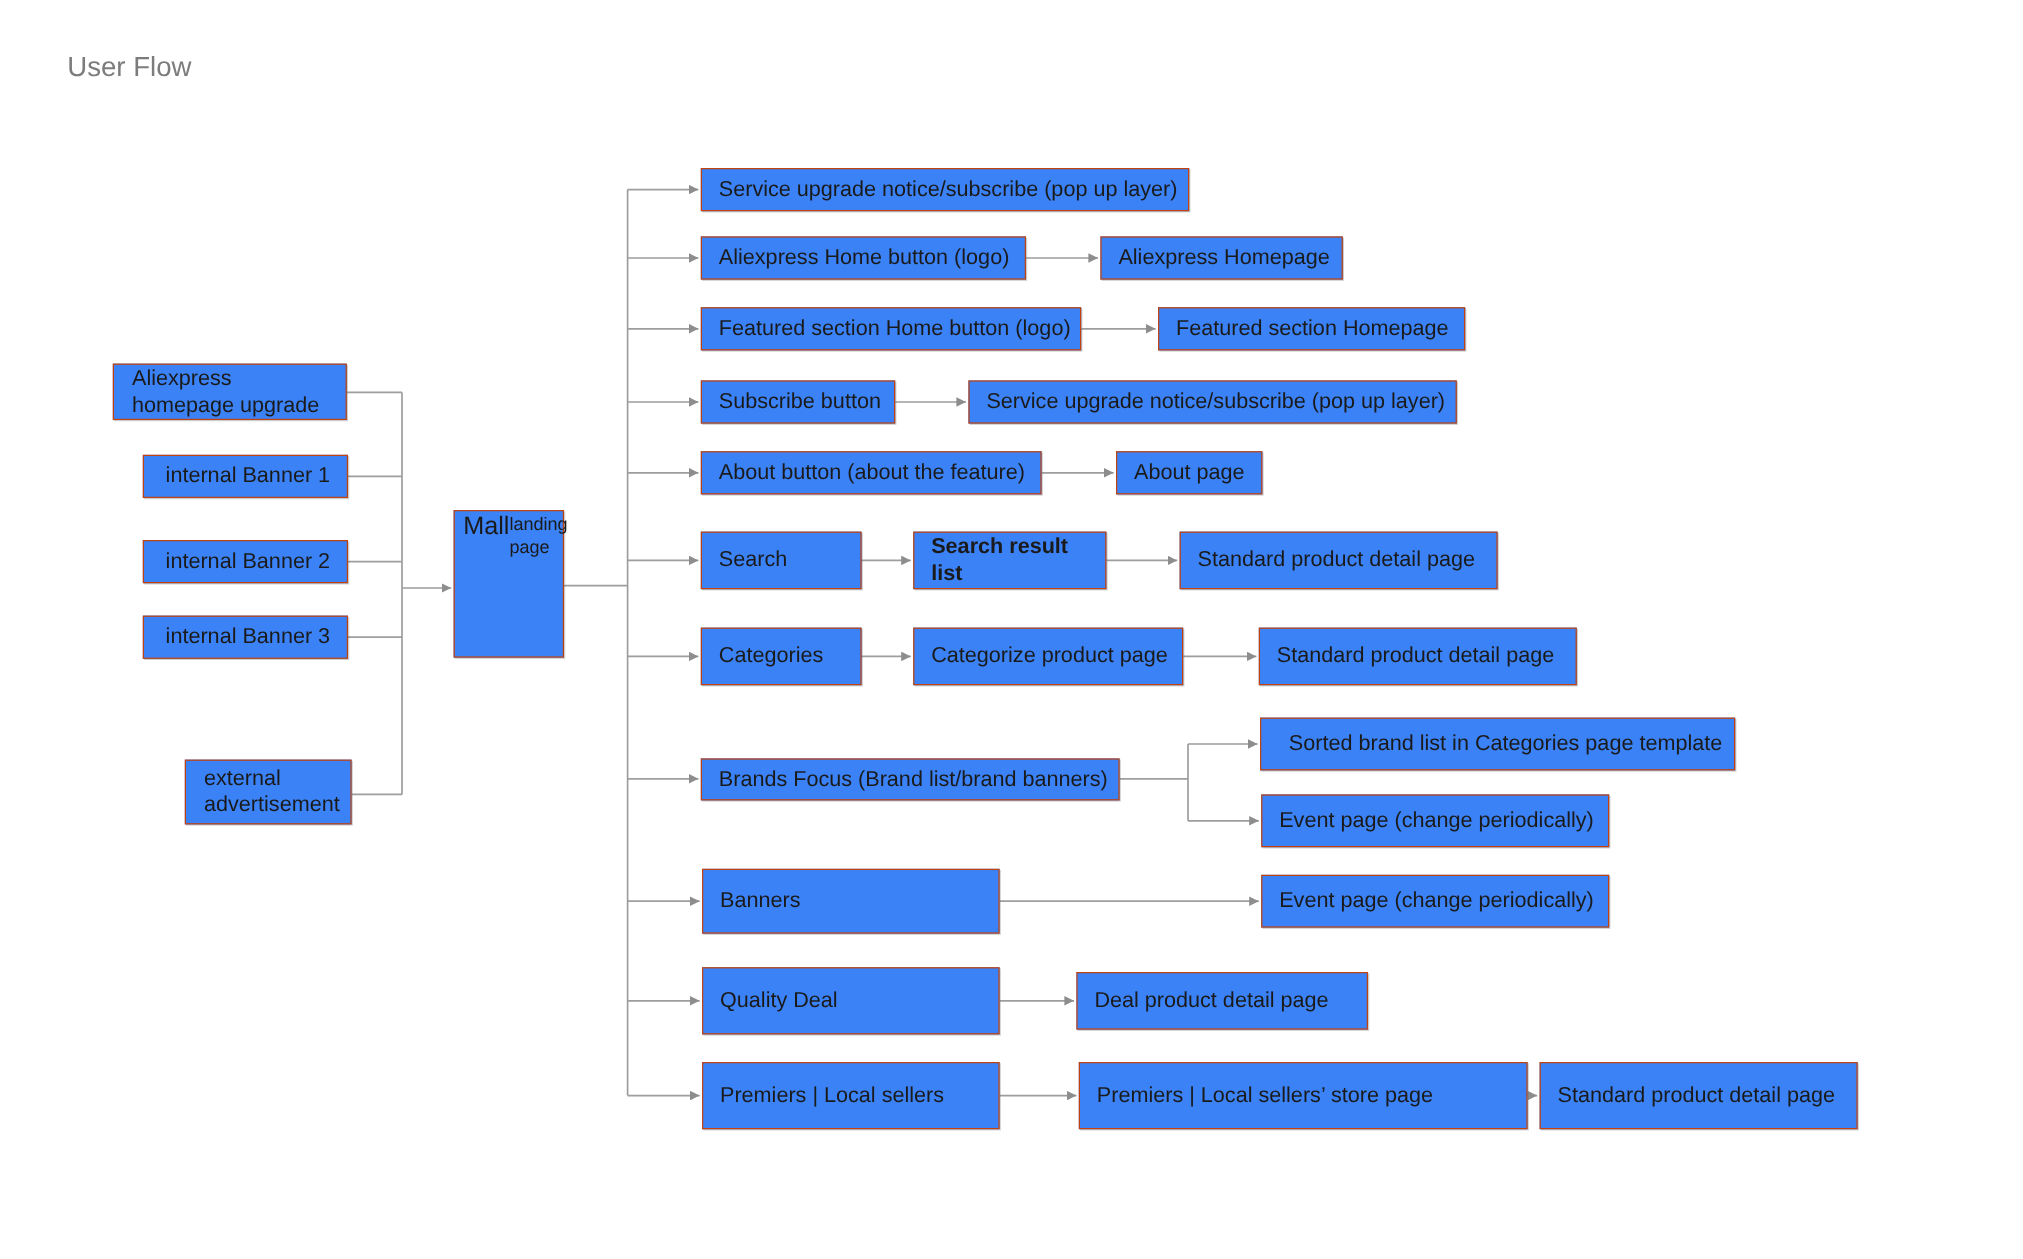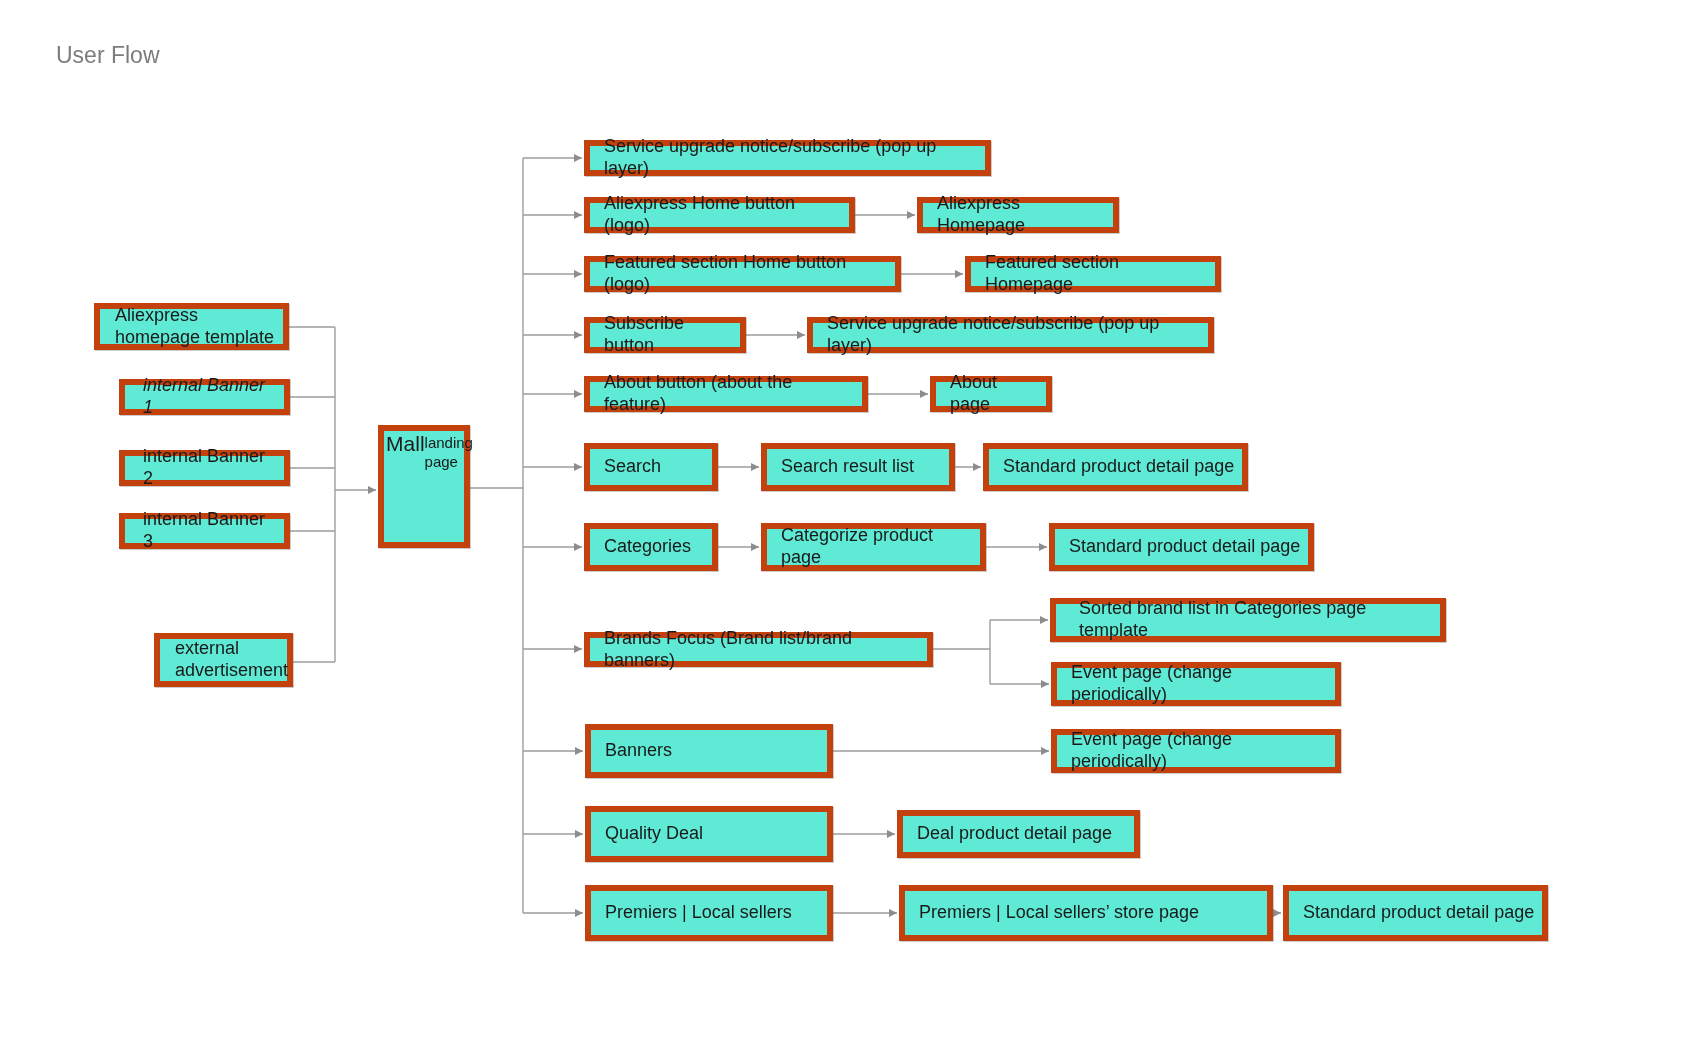--- a/index.html
+++ b/index.html
@@ -1,21 +1,21 @@
 <!DOCTYPE html>
 <html><head>
 <meta charset="utf-8">
 <style>
   html,body{margin:0;padding:0;background:#ffffff;}
   body{width:1686px;height:1049px;position:relative;overflow:hidden;
        font-family:"Liberation Sans", sans-serif;}
   #stage{position:absolute;left:0;top:0;width:1686px;height:1049px;}
   #connectors{position:absolute;left:0;top:0;width:1686px;height:1049px;}
   .page-title{position:absolute;left:56px;top:42px;font-size:23px;color:#7c7c7c;}
-  .node{position:absolute;background:#5eead4;border:6px solid #c2410c;
+  .node{position:absolute;background:#3b82f6;border:1px solid #c2410c;
         box-shadow:1px 1px 0 rgba(110,110,110,0.35);
         display:flex;align-items:center;box-sizing:border-box;
         font-size:18px;color:#1a1a1a;white-space:pre-line;line-height:1.22;
         padding-left:14px;padding-right:4px;}
   .node.pl18{padding-left:18px;}
   .hub{flex-direction:row;align-items:flex-start;justify-content:center;
        padding-left:15px;white-space:pre-line;}
   .hub .hub-title{font-size:21px;color:#1a1a1a;}
   .hub .hub-sub{font-size:15px;color:#1a1a1a;margin-top:3px;line-height:1.25;}
   svg .line{stroke:#9d9d9d;stroke-width:1.4;fill:none;}
@@ -68,22 +68,22 @@
     <path class="line" d="M990,620 V684"></path>
     <path class="line" d="M990,620 H1048" marker-end="url(#ah)"></path>
     <path class="line" d="M990,684 H1049" marker-end="url(#ah)"></path>
     <path class="line" d="M833,751 H1049" marker-end="url(#ah)"></path>
     <path class="line" d="M833,834 H895" marker-end="url(#ah)"></path>
     <path class="line" d="M833,913 H897" marker-end="url(#ah)"></path>
     <path class="line" d="M1218,913 H1281" marker-end="url(#ah)"></path>
   </svg>
 
   <div class="node" style="left:94px;top:303px;width:195px;height:47px;padding-left:15px;">Aliexpress
-homepage template</div>
-  <div class="node pl18" style="left:119px;top:379px;width:171px;height:36px;font-style:italic;">internal Banner 1</div>
+homepage upgrade</div>
+  <div class="node pl18" style="left:119px;top:379px;width:171px;height:36px;">internal Banner 1</div>
   <div class="node pl18" style="left:119px;top:450px;width:171px;height:36px;">internal Banner 2</div>
   <div class="node pl18" style="left:119px;top:513px;width:171px;height:36px;">internal Banner 3</div>
   <div class="node" style="left:154px;top:633px;width:139px;height:54px;padding-left:15px;">external
 advertisement</div>
 
   <div class="node hub" style="left:378px;top:425px;width:92px;height:123px;">
     <span class="hub-title">Mall</span>
     <span class="hub-sub">landing
 page</span>
   </div>
@@ -96,21 +96,21 @@
   <div class="node" style="left:584px;top:256px;width:317px;height:36px;">Featured section Home button (logo)</div>
   <div class="node" style="left:965px;top:256px;width:256px;height:36px;">Featured section Homepage</div>
 
   <div class="node" style="left:584px;top:317px;width:162px;height:36px;">Subscribe button</div>
   <div class="node" style="left:807px;top:317px;width:407px;height:36px;">Service upgrade notice/subscribe (pop up layer)</div>
 
   <div class="node" style="left:584px;top:376px;width:284px;height:36px;">About button (about the feature)</div>
   <div class="node" style="left:930px;top:376px;width:122px;height:36px;">About page</div>
 
   <div class="node" style="left:584px;top:443px;width:134px;height:48px;">Search</div>
-  <div class="node" style="left:761px;top:443px;width:194px;height:48px;">Search result list</div>
+  <div class="node" style="left:761px;top:443px;width:161px;height:48px;font-weight:bold;">Search result list</div>
   <div class="node" style="left:983px;top:443px;width:265px;height:48px;">Standard product detail page</div>
 
   <div class="node" style="left:584px;top:523px;width:134px;height:48px;">Categories</div>
   <div class="node" style="left:761px;top:523px;width:225px;height:48px;">Categorize product page</div>
   <div class="node" style="left:1049px;top:523px;width:265px;height:48px;">Standard product detail page</div>
 
   <div class="node" style="left:584px;top:632px;width:349px;height:35px;">Brands Focus (Brand list/brand banners)</div>
   <div class="node" style="left:1050px;top:598px;width:396px;height:44px;padding-left:23px;">Sorted brand list in Categories page template</div>
   <div class="node" style="left:1051px;top:662px;width:290px;height:44px;">Event page (change periodically)</div>
 

